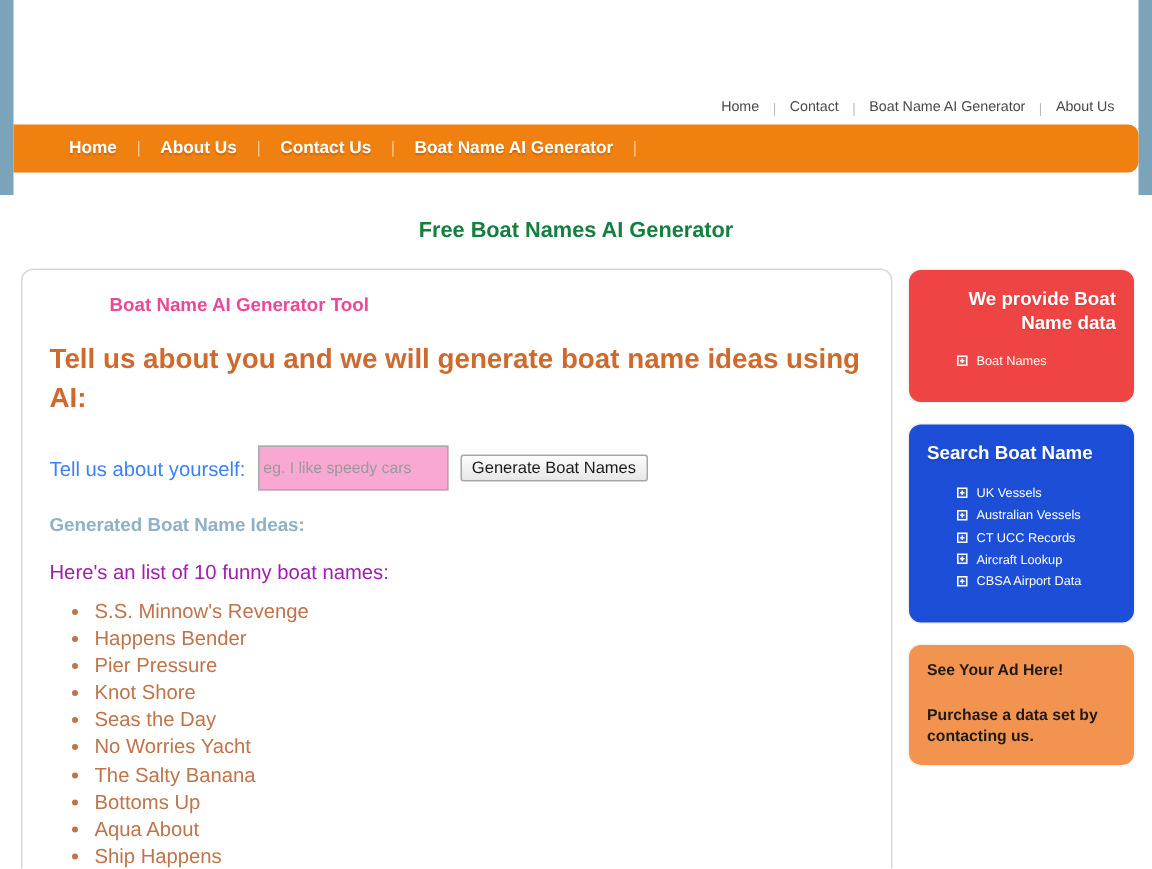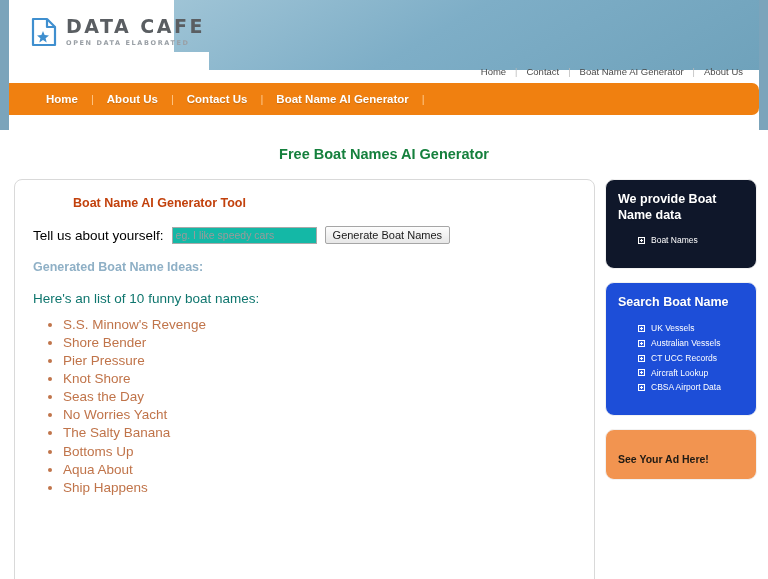--- a/index.html
+++ b/index.html
@@ -154,51 +154,51 @@
     width: 581px;
     height: 430px;
     background: #ffffff;
     border: 1px solid #d9d9d9;
     border-radius: 8px;
     padding: 14px 18px 0 18px;
   }
   .tool-heading {
     font-size: 12.5px;
     font-weight: bold;
-    color: #c2410c;
+    color: #ec4899;
     margin: 2px 0 16px 0;
     padding-left: 40px;
   }
   .lead {
     font-size: 18.5px;
     font-weight: bold;
     color: #cf6a2e;
     line-height: 1.38;
     margin: 0 0 20px 0;
     max-width: 552px;
   }
   .form-row {
     display: flex;
     align-items: center;
     gap: 8px;
     margin-bottom: 16px;
   }
   .form-label {
     font-size: 13.5px;
-    color: #000000;
+    color: #3b82f6;
   }
   #about-input {
-    width: 145px;
+    width: 127px;
     height: 17px;
     font-size: 10.5px;
     font-family: "Liberation Sans", sans-serif;
     color: #333;
     border: 1px solid #a9a9a9;
-    padding: 1px 3px;
-    background: #14b8a6;
+    padding: 14px 3px;
+    background: #f9a8d4;
   }
   #about-input::placeholder { color: #9a9a9a; }
   #generate-btn {
     font-size: 11px;
     font-family: "Liberation Sans", sans-serif;
     color: #1a1a1a;
     background: linear-gradient(#fdfdfd, #e7e7e7);
     border: 1px solid #a6a6a6;
     border-radius: 2px;
     padding: 2px 7px;
@@ -206,21 +206,21 @@
     text-align: right;
   }
   .ideas-heading {
     font-size: 12.5px;
     font-weight: bold;
     color: #8fb0c6;
     margin: 0 0 17px 0;
   }
   .intro {
     font-size: 13.5px;
-    color: #0f766e;
+    color: #a21caf;
     margin: 0 0 10px 0;
   }
   ul.names {
     margin: 0;
     padding-left: 30px;
     list-style: disc;
   }
   ul.names li {
     font-size: 13.5px;
     color: #c0744a;
@@ -232,21 +232,21 @@
     position: absolute;
     left: 605px; top: 179px;
     width: 152px;
   }
   .box {
     border-radius: 9px;
     padding: 11px 12px 12px 12px;
     margin-bottom: 13px;
     border: 1px solid #f2f2f2;
   }
-  .box.dark   { background: #0f172a; }
+  .box.dark   { background: #ef4444; text-align: right; }
   .box.light  { background: #1d4ed8; }
   .box.ad     { background: #f29450; }
 
   .box-title {
     font-size: 12.5px;
     font-weight: bold;
     color: #ffffff;
     line-height: 1.28;
     margin: 0 0 12px 0;
     text-shadow: 0 1px 1px rgba(0,0,0,.15);
@@ -280,51 +280,32 @@
     background: #ffffff;
   }
   .plus-icon::before { left: 1px; right: 1px; top: 2px; height: 1px; }
   .plus-icon::after  { top: 1px; bottom: 1px; left: 2px; width: 1px; }
 
   .ad-line {
     font-size: 10.5px;
     font-weight: bold;
     color: #1f1a14;
     line-height: 1.3;
-    margin: 12px 0 0 0;
+    margin: 0 0 0 0;
   }
   .ad-line.second { margin-top: 16px; }
 </style>
 </head>
 <body>
 
 <div id="page">
 
   <div class="rail left"></div>
   <div class="rail right"></div>
 
-  <div id="header">
-    <div class="banner-blue"></div>
-    <div class="banner-swoosh"></div>
-    <div class="banner-swoosh2"></div>
-
-    <div id="logo">
-      <span class="logo-mark">
-        <svg width="26" height="30" viewBox="0 0 26 30" xmlns="http://www.w3.org/2000/svg">
-          <path d="M2 2 h14 l8 8 v18 h-22 z" fill="#ffffff" stroke="#3f8fcf" stroke-width="2.2" stroke-linejoin="round"></path>
-          <path d="M16 2 v8 h8" fill="none" stroke="#3f8fcf" stroke-width="2.2" stroke-linejoin="round"></path>
-          <path d="M12 14 l1.6 4.1 4.4 .3 -3.4 2.8 1.1 4.3 -3.7 -2.4 -3.7 2.4 1.1 -4.3 -3.4 -2.8 4.4 -.3 z" fill="#3f8fcf"></path>
-        </svg>
-      </span>
-      <span class="logo-text">
-        <div class="logo-title">DATA CAFE</div>
-        <div class="logo-sub">OPEN DATA ELABORATED</div>
-      </span>
-    </div>
-  </div>
 
   <div id="topnav">
     <a href="#">Home</a>
     <span class="sep">|</span>
     <a href="#">Contact</a>
     <span class="sep">|</span>
     <a href="#">Boat Name AI Generator</a>
     <span class="sep">|</span>
     <a href="#">About Us</a>
   </div>
@@ -339,34 +320,35 @@
     <a href="#">Boat Name AI Generator</a>
     <span class="nsep">|</span>
   </div>
 
   <div id="pagetitle">Free Boat Names AI Generator</div>
 
   <div id="content">
 
     <div class="tool-heading">Boat Name AI Generator Tool</div>
 
+    <div class="lead">Tell us about you and we will generate boat name ideas using AI:</div>
 
     <div class="form-row">
       <label class="form-label" for="about-input">Tell us about yourself:</label>
       <input id="about-input" type="text" placeholder="eg. I like speedy cars" style="">
       <button id="generate-btn">Generate Boat Names</button>
     </div>
 
     <div class="ideas-heading">Generated Boat Name Ideas:</div>
 
     <p class="intro">Here's an list of 10 funny boat names:</p>
 
     <ul class="names">
       <li>S.S. Minnow's Revenge</li>
-      <li>Shore Bender</li>
+      <li>Happens Bender</li>
       <li>Pier Pressure</li>
       <li>Knot Shore</li>
       <li>Seas the Day</li>
       <li>No Worries Yacht</li>
       <li>The Salty Banana</li>
       <li>Bottoms Up</li>
       <li>Aqua About</li>
       <li>Ship Happens</li>
     </ul>
   </div>
@@ -404,17 +386,18 @@
         </li>
         <li>
           <span class="plus-icon"></span>
           <span>CBSA Airport Data</span>
         </li>
       </ul>
     </div>
 
     <div class="box ad">
       <div class="ad-line">See Your Ad Here!</div>
+      <div class="ad-line second">Purchase a data set by contacting us.</div>
     </div>
 
   </div>
 
 </div>
 
 </body></html>

